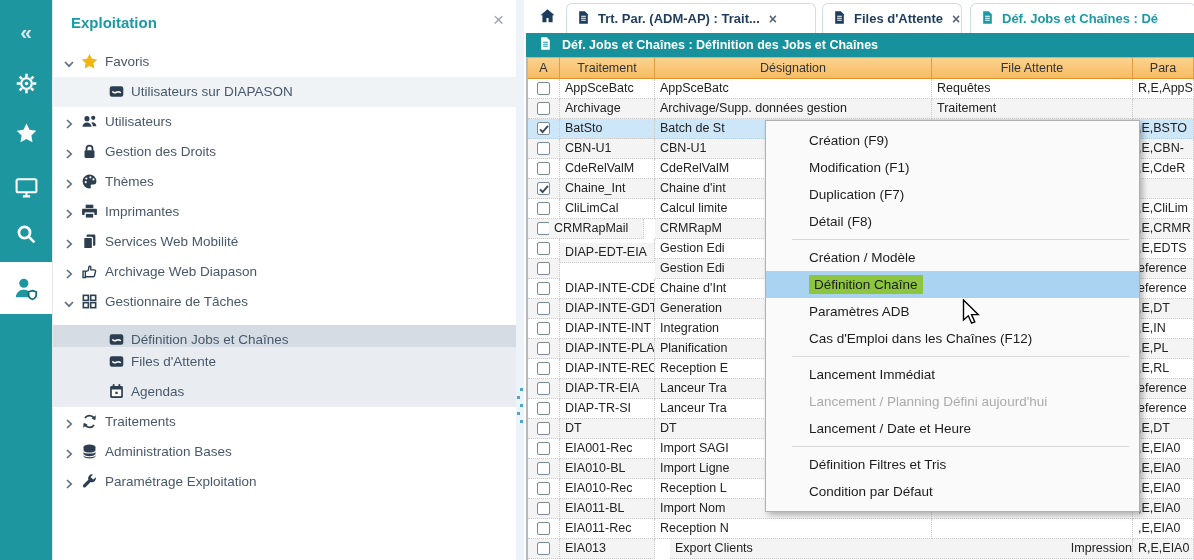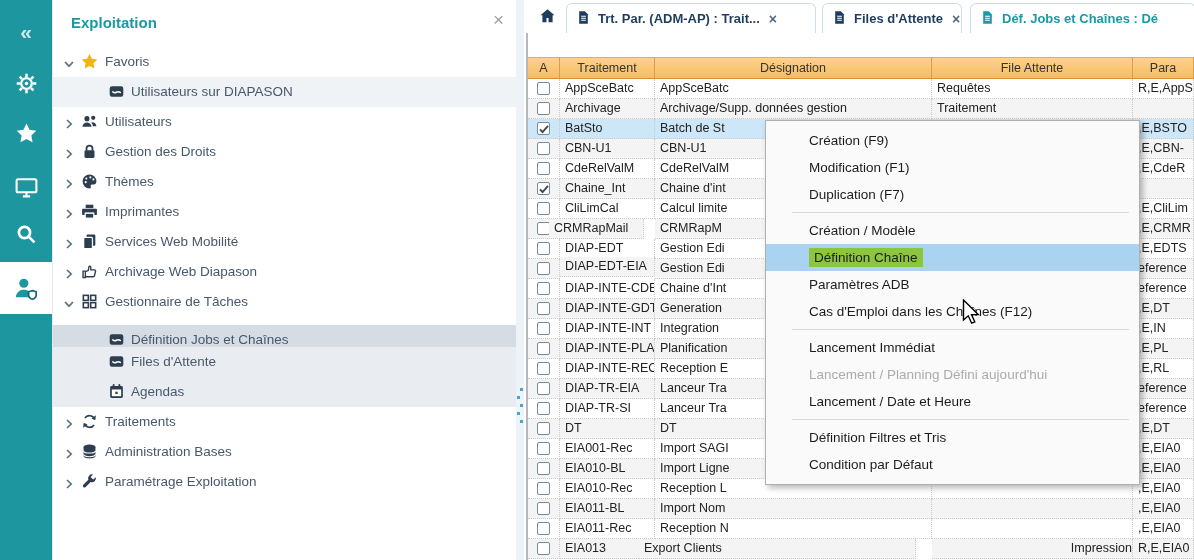--- a/index.html
+++ b/index.html
@@ -331,20 +331,27 @@
         </div>
         <div class="tab active" style="left: 444px; width: 226px;">
           <span><svg width="15" height="15" viewBox="0 0 16 16">
               <path d="M3.4 1.3h6l3.2 3.2v10.2H3.4z" fill="#1a9aa5"></path>
               <path d="M5.5 6.6h5M5.5 8.8h5M5.5 11h5" stroke="#fff" stroke-width="1.1"></path>
             </svg></span>
           <span class="tab-label">Déf. Jobs et Chaînes : Dé</span>
         </div>
       </div>
     <div class="main-edge"></div>
+    <div class="titlebar">
+      <span id="titlebar-icon"><svg width="15" height="15" viewBox="0 0 16 16">
+            <path d="M3.4 1.3h6l3.2 3.2v10.2H3.4z" fill="#ffffff"></path>
+            <path d="M5.5 6.6h5M5.5 8.8h5M5.5 11h5" stroke="#17929c" stroke-width="1.1"></path>
+          </svg></span>
+      <span>Déf. Jobs et Chaînes : Définition des Jobs et Chaînes</span>
+    </div>
     <div id="grid">
         <div class="hcell" style="left: 2px; width: 32px;">A</div>
         <div class="hcell" style="left: 34px; width: 95px;">Traitement</div>
         <div class="hcell" style="left: 129px; width: 277px;">Désignation</div>
         <div class="hcell" style="left: 406px; width: 201px;">File Attente</div>
         <div class="hcell" style="left: 607px; width: 61px;">Para</div>
         <div class="tcell" style="left: 2px; top: 79px; width: 32px;">
           <span class="cb"></span>
         </div>
         <div class="tcell" style="left: 34px; top: 79px; width: 95px;">AppSceBatc</div>
@@ -411,21 +418,21 @@
         <div class="tcell" style="left: 2px; top: 239px; width: 32px;">
           <span class="cb"></span>
         </div>
         <div class="tcell" style="left: 34px; top: 239px; width: 95px;">DIAP-EDT</div>
         <div class="tcell" style="left: 129px; top: 239px; width: 277px;">Gestion Edi</div>
         <div class="tcell" style="left: 406px; top: 239px; width: 201px;"></div>
         <div class="tcell" style="left: 607px; top: 239px; width: 61px;">,E,EDTS</div>
         <div class="tcell alt" style="left: 2px; top: 259px; width: 32px;">
           <span class="cb"></span>
         </div>
-        <div class="tcell alt" style="left: 34px; top: 257px; width: 95px;">DIAP-EDT-EIA</div>
+        <div class="tcell alt" style="left: 34px; top: 243px; width: 95px;">DIAP-EDT-EIA</div>
         <div class="tcell alt" style="left: 129px; top: 259px; width: 277px;">Gestion Edi</div>
         <div class="tcell alt" style="left: 406px; top: 259px; width: 201px;"></div>
         <div class="tcell alt" style="left: 607px; top: 259px; width: 61px;">eference</div>
         <div class="tcell" style="left: 2px; top: 279px; width: 32px;">
           <span class="cb"></span>
         </div>
         <div class="tcell" style="left: 34px; top: 279px; width: 95px; text-align: center;">DIAP-INTE-CDE</div>
         <div class="tcell" style="left: 129px; top: 279px; width: 277px;">Chaine d'Int</div>
         <div class="tcell" style="left: 406px; top: 279px; width: 201px;"></div>
         <div class="tcell" style="left: 607px; top: 279px; width: 61px;">eference</div>
@@ -510,30 +517,31 @@
           <span class="cb"></span>
         </div>
         <div class="tcell" style="left: 34px; top: 519px; width: 95px;">EIA011-Rec</div>
         <div class="tcell" style="left: 129px; top: 519px; width: 277px;">Reception N</div>
         <div class="tcell" style="left: 406px; top: 519px; width: 201px;"></div>
         <div class="tcell" style="left: 607px; top: 519px; width: 61px;">,E,EIA0</div>
         <div class="tcell alt" style="left: 2px; top: 539px; width: 32px;">
           <span class="cb"></span>
         </div>
         <div class="tcell alt" style="left: 34px; top: 539px; width: 95px;">EIA013</div>
-        <div class="tcell alt" style="left: 113px; top: 539px; width: 277px;">Export Clients</div>
+        <div class="tcell alt" style="left: 144px; top: 539px; width: 277px;">Export Clients</div>
         <div class="tcell alt" style="left: 406px; top: 539px; width: 201px; text-align: right;">Impression</div>
         <div class="tcell alt" style="left: 607px; top: 539px; width: 61px;">R,E,EIA0</div>
       </div>
   </div>
 
   <div class="menu" id="menu">
       <div class="mi"><span class="lab">Création (F9)</span></div>
       <div class="mi"><span class="lab">Modification (F1)</span></div>
       <div class="mi"><span class="lab">Duplication (F7)</span></div>
+      <div class="mi"><span class="lab">Détail (F8)</span></div>
       <div class="msep"></div>
       <div class="mi"><span class="lab">Création / Modèle</span></div>
       <div class="mi hl"><span class="lab">Définition Chaîne</span></div>
       <div class="mi"><span class="lab">Paramètres ADB</span></div>
       <div class="mi"><span class="lab">Cas d'Emploi dans les Chaînes (F12)</span></div>
       <div class="msep"></div>
       <div class="mi"><span class="lab">Lancement Immédiat</span></div>
       <div class="mi dis"><span class="lab">Lancement / Planning Défini aujourd'hui</span></div>
       <div class="mi"><span class="lab">Lancement / Date et Heure</span></div>
       <div class="msep"></div>

